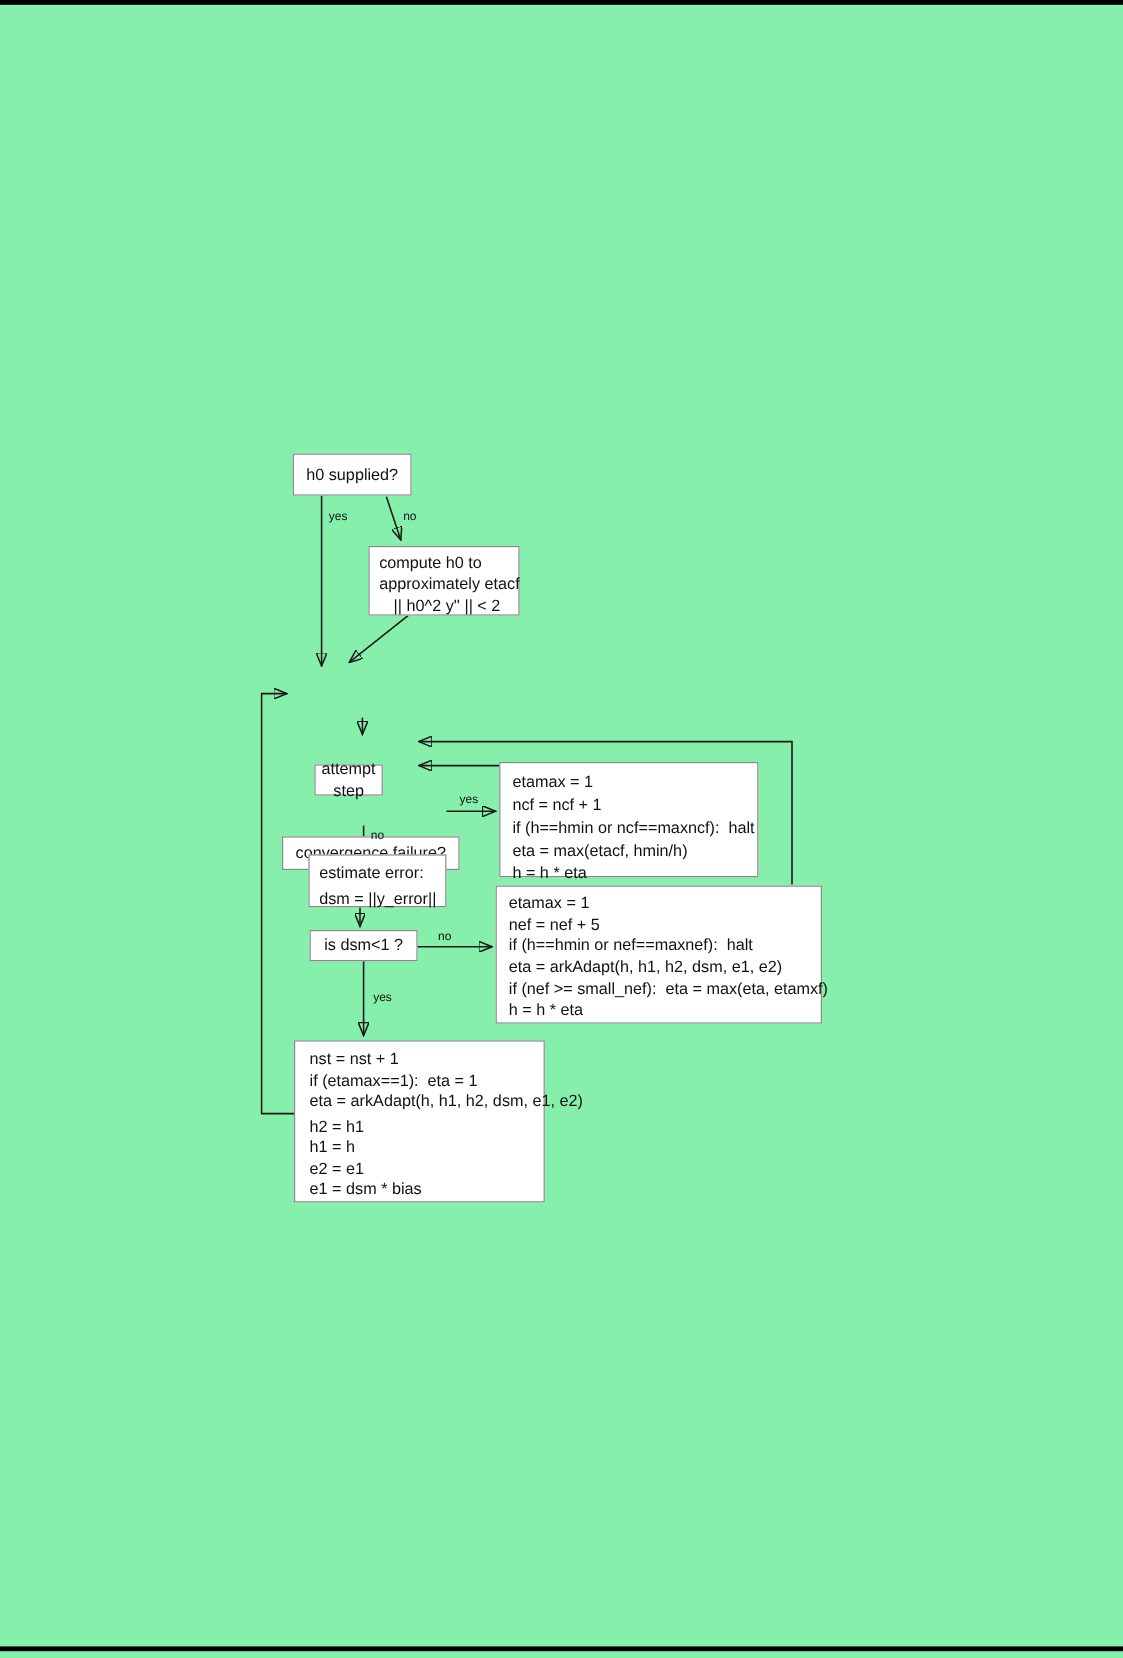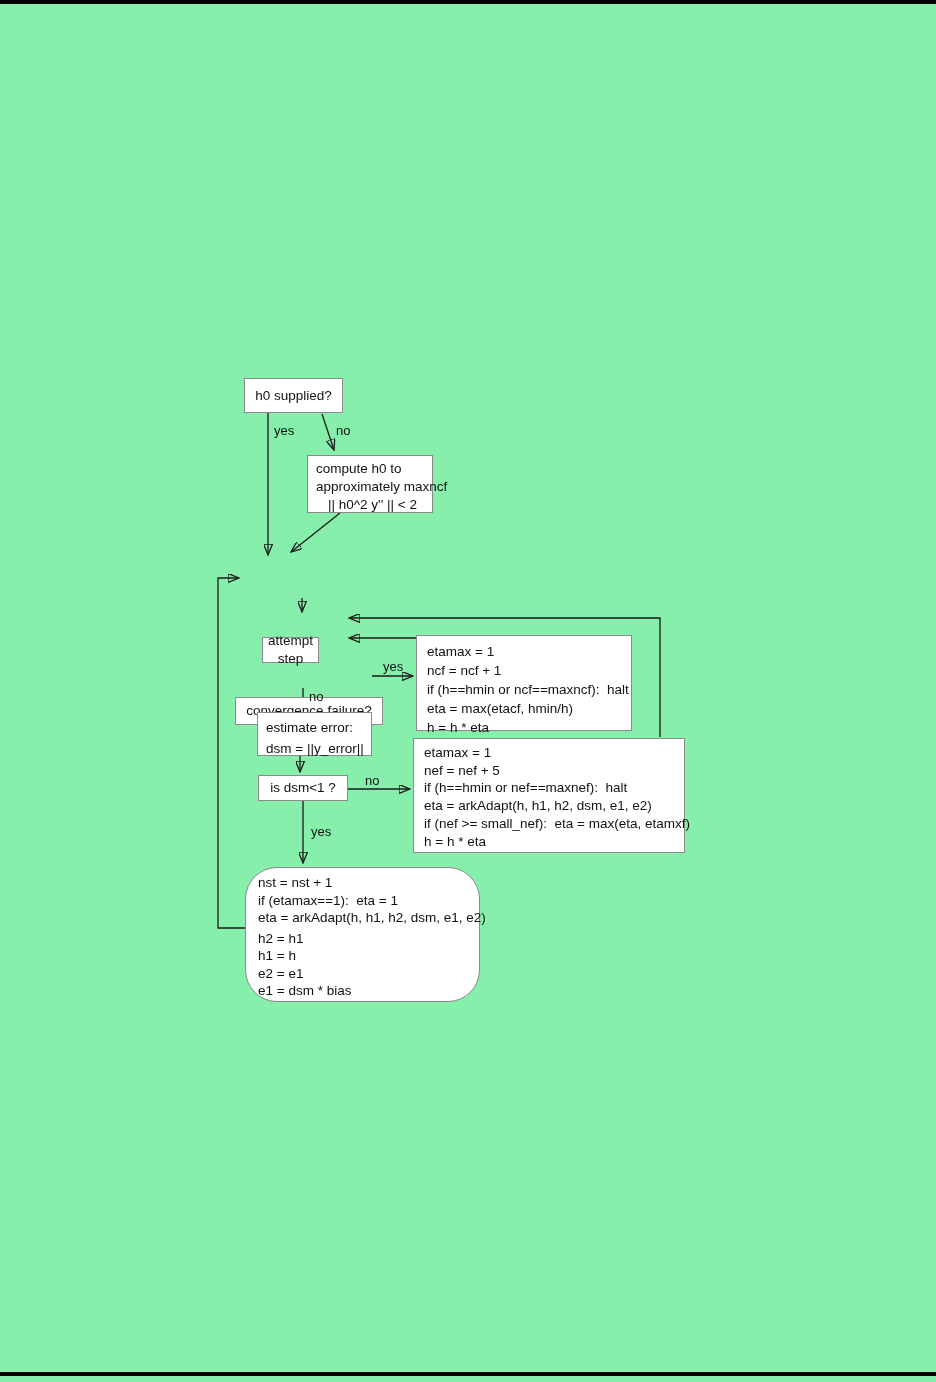--- a/index.html
+++ b/index.html
@@ -26,21 +26,21 @@
   #node-set-h .ln{line-height:18.5px;}
   #node-ncf{padding:6px 6px 0 10px;}
   #node-ncf .ln{line-height:19px;}
   #node-estimate-error{padding:5px 6px 0 8px;}
   #node-estimate-error .ln{line-height:20.5px;}
   #node-nef{padding:5px 6px 0 10px;}
   #node-nef .ln{line-height:17.7px;}
   #node-accept{padding:6px 6px 0 12px;}
   #node-accept .ln{line-height:17.5px;}
   #node-accept .gap{margin-top:3px;}
-  .elabel{position:absolute;font-size:13px;line-height:14px;color:#111;white-space:pre;}
+  .elabel{position:absolute;font-size:10px;line-height:14px;color:#111;white-space:pre;}
 </style>
 </head>
 <body>
 
 <div id="page">
 
   <div id="rule-top" class="rule"></div>
   <div id="rule-bottom" class="rule"></div>
 
   <svg class="wires">
@@ -63,21 +63,21 @@
     <path marker-end="url(#ah)" d="M660,737 L660,618 L349,618"></path>
     <path marker-end="url(#ah)" d="M245,928 L218,928 L218,578 L239,578"></path>
   </svg>
 
   <div class="node center" id="node-h0-supplied" style="left:244px;top:378px;width:99px;height:35px;">
     <span>h0 supplied?</span>
   </div>
 
   <div class="node" id="node-compute-h0" style="left:307px;top:455px;width:126px;height:58px;">
     <div class="ln">compute h0 to</div>
-    <div class="ln">approximately maxncf</div>
+    <div class="ln">approximately etacf</div>
     <div class="ln indent">|| h0^2 y'' || &lt; 2</div>
   </div>
 
 
   <div class="node center" id="node-attempt-step" style="left:262px;top:637px;width:57px;height:26px;">
     <span>attempt step</span>
   </div>
 
   <div class="node center" id="node-conv-failure" style="left:235px;top:697px;width:148px;height:28px;">
     <span>convergence failure?</span>
@@ -102,21 +102,21 @@
 
   <div class="node" id="node-nef" style="left:413px;top:738px;width:272px;height:115px;">
     <div class="ln">etamax = 1</div>
     <div class="ln">nef = nef + 5</div>
     <div class="ln">if (h==hmin or nef==maxnef):  halt</div>
     <div class="ln">eta = arkAdapt(h, h1, h2, dsm, e1, e2)</div>
     <div class="ln">if (nef &gt;= small_nef):  eta = max(eta, etamxf)</div>
     <div class="ln">h = h * eta</div>
   </div>
 
-  <div class="node" id="node-accept" style="left:245px;top:867px;width:235px;height:135px;border-radius:32px;">
+  <div class="node" id="node-accept" style="left:245px;top:867px;width:209px;height:135px;">
     <div class="ln">nst = nst + 1</div>
     <div class="ln">if (etamax==1):  eta = 1</div>
     <div class="ln">eta = arkAdapt(h, h1, h2, dsm, e1, e2)</div>
     <div class="ln gap">h2 = h1</div>
     <div class="ln">h1 = h</div>
     <div class="ln">e2 = e1</div>
     <div class="ln">e1 = dsm * bias</div>
   </div>
 
   <span class="elabel" style="left:274px;top:424px;">yes</span>

